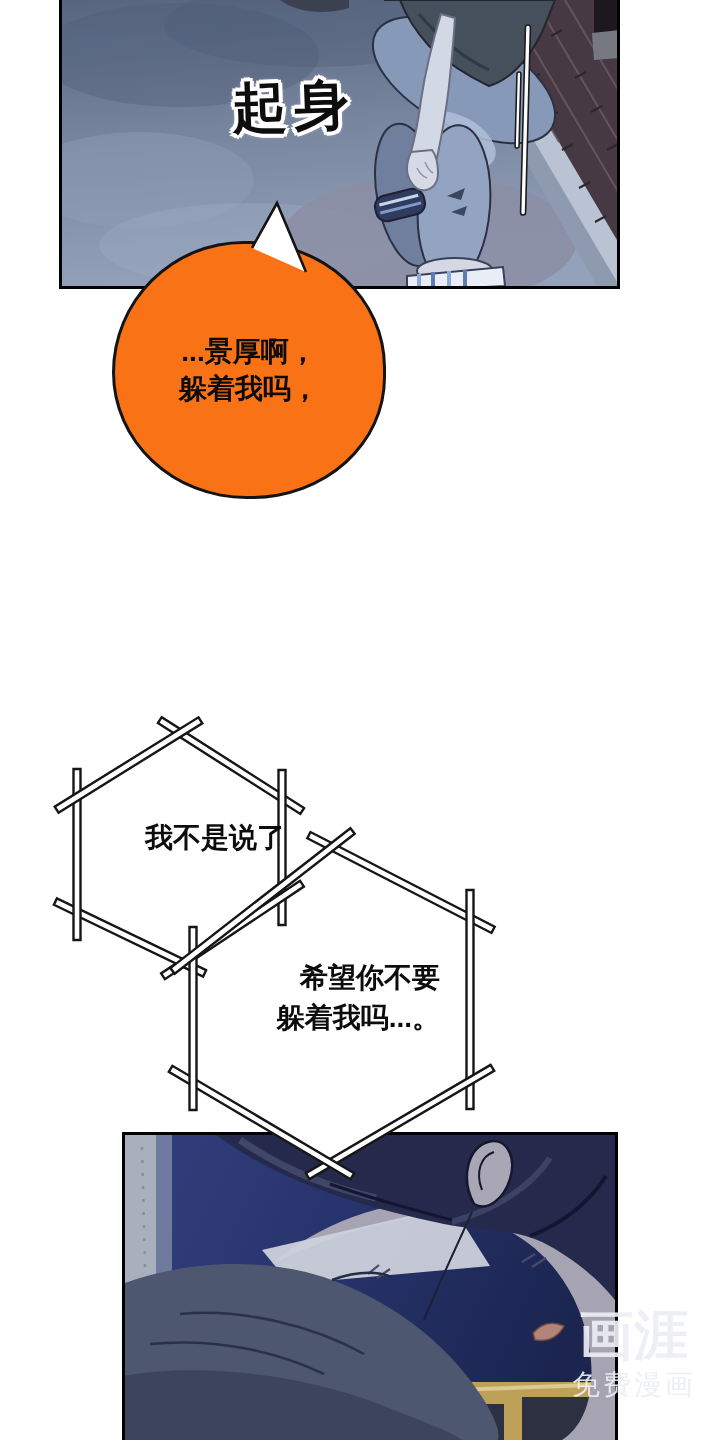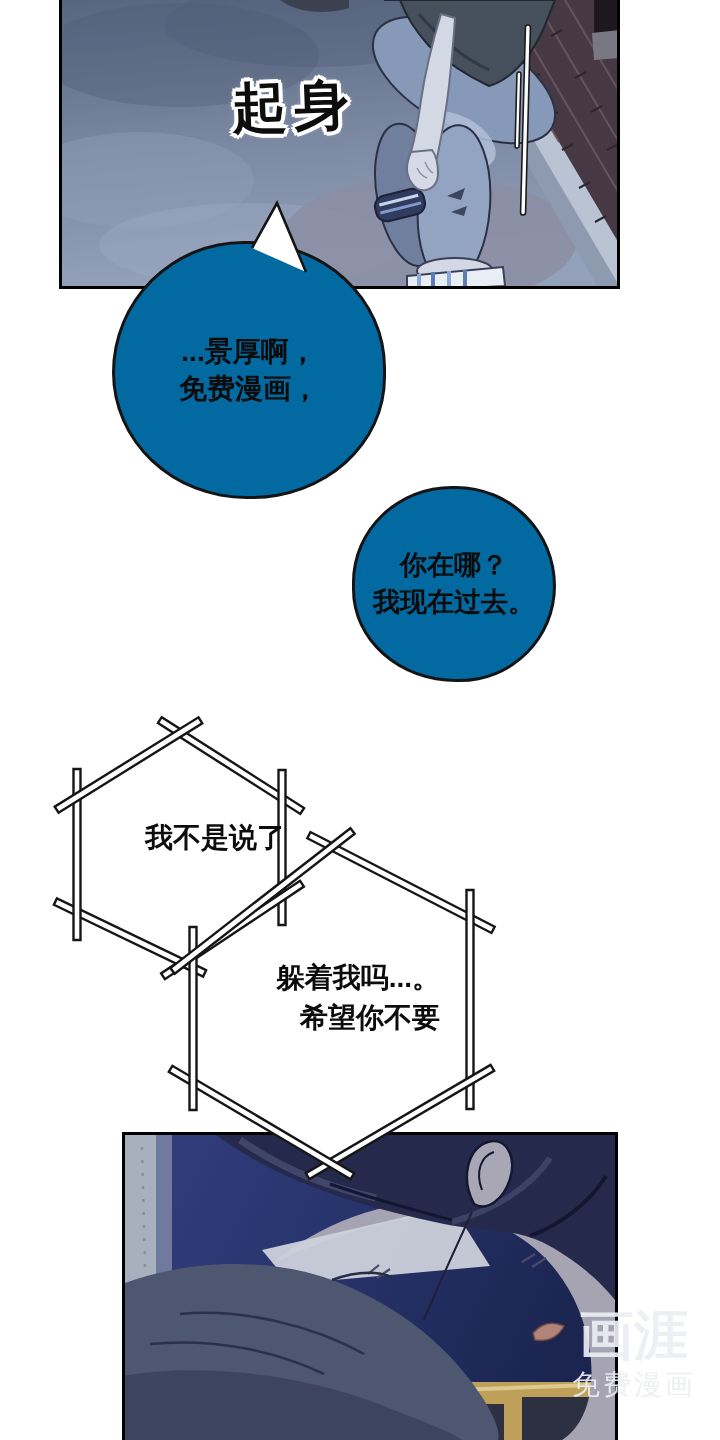--- a/index.html
+++ b/index.html
@@ -1,21 +1,21 @@
 <!DOCTYPE html>
 <html><head>
 <meta charset="utf-8">
 <style>
   html,body{margin:0;padding:0;background:#ffffff;}
   .page{position:relative;width:720px;height:1440px;background:#ffffff;overflow:hidden;
         font-family:"Liberation Sans","DejaVu Sans",sans-serif;}
   .panel{position:absolute;display:block;}
   .panel-top{left:59px;top:0;width:561px;height:289px;z-index:1;}
   .panel-bottom{left:122px;top:1132px;width:496px;height:308px;z-index:1;}
-  .bubble{position:absolute;background:#0369a1;border:3px solid #141414;z-index:2;
+  .bubble{position:absolute;background:#f97316;border:3px solid #141414;z-index:2;
           display:flex;flex-direction:column;justify-content:center;align-items:center;
           text-align:center;color:#0c0c0c;font-weight:700;}
   .bubble .line{white-space:nowrap;}
   .bubble-1{left:112px;top:241px;width:268px;height:252px;
             border-radius:49% 51% 50% 50% / 52% 50% 48% 50%;
             font-size:28px;line-height:37px;}
   .bubble-2{left:352px;top:486px;width:198px;height:190px;
             border-radius:50% 50% 48% 52% / 50% 52% 50% 48%;
             font-size:27px;line-height:37px;}
   .tail-svg{position:absolute;left:230px;top:190px;width:120px;height:110px;z-index:3;}
@@ -120,30 +120,26 @@
 
     <g stroke="#000000" stroke-width="3">
       <line x1="1.5" y1="0" x2="1.5" y2="289"></line>
       <line x1="559.5" y1="0" x2="559.5" y2="289"></line>
       <line x1="0" y1="287.5" x2="561" y2="287.5"></line>
     </g>
   </svg>
 
   <div class="bubble bubble-1">
     <div class="line">...景厚啊，</div>
-    <div class="line">免费漫画，</div>
+    <div class="line">躲着我吗，</div>
   </div>
   <svg class="tail-svg" viewBox="0 0 120 110">
     <path d="M22,58 L47,13 L76,82" fill="#ffffff" stroke="#141414" stroke-width="2.6"></path>
   </svg>
 
-  <div class="bubble bubble-2">
-    <div class="line">你在哪？</div>
-    <div class="line">我现在过去。</div>
-  </div>
 
   <svg class="panel panel-bottom" viewBox="0 0 496 308">
     <defs>
       <linearGradient id="nightbg" x1="0" y1="0" x2="1" y2="0.3">
         <stop offset="0" stop-color="#32407f"></stop>
         <stop offset="0.5" stop-color="#27336b"></stop>
         <stop offset="1" stop-color="#1b2550"></stop>
       </linearGradient>
     </defs>
     <rect width="496" height="308" fill="url(#nightbg)"></rect>
@@ -216,22 +212,22 @@
       <polygon points="354.2,1173.2 172.4,1065.8 168.8,1071.8 350.6,1179.2"></polygon>
       <polygon points="196.5,1110 196.5,927 189.5,927 189.5,1110"></polygon>
       <polygon points="174.7,973.7 354.7,833.8 350.4,828.2 170.4,968.1"></polygon>
     </g>
   </svg>
 
   <div class="hex-text hex-text-1">
     <div class="line">我不是说了</div>
   </div>
   <div class="hex-text hex-text-2">
+    <div class="line">希望你不要</div>
     <div class="line">躲着我吗...。</div>
-    <div class="line">希望你不要</div>
   </div>
 
   <div class="sfx-title">起身</div>
 
   <div class="watermark wm-logo">画涯</div>
   <div class="watermark wm-tagline">免费漫画</div>
 
 </div>
 
 </body></html>

